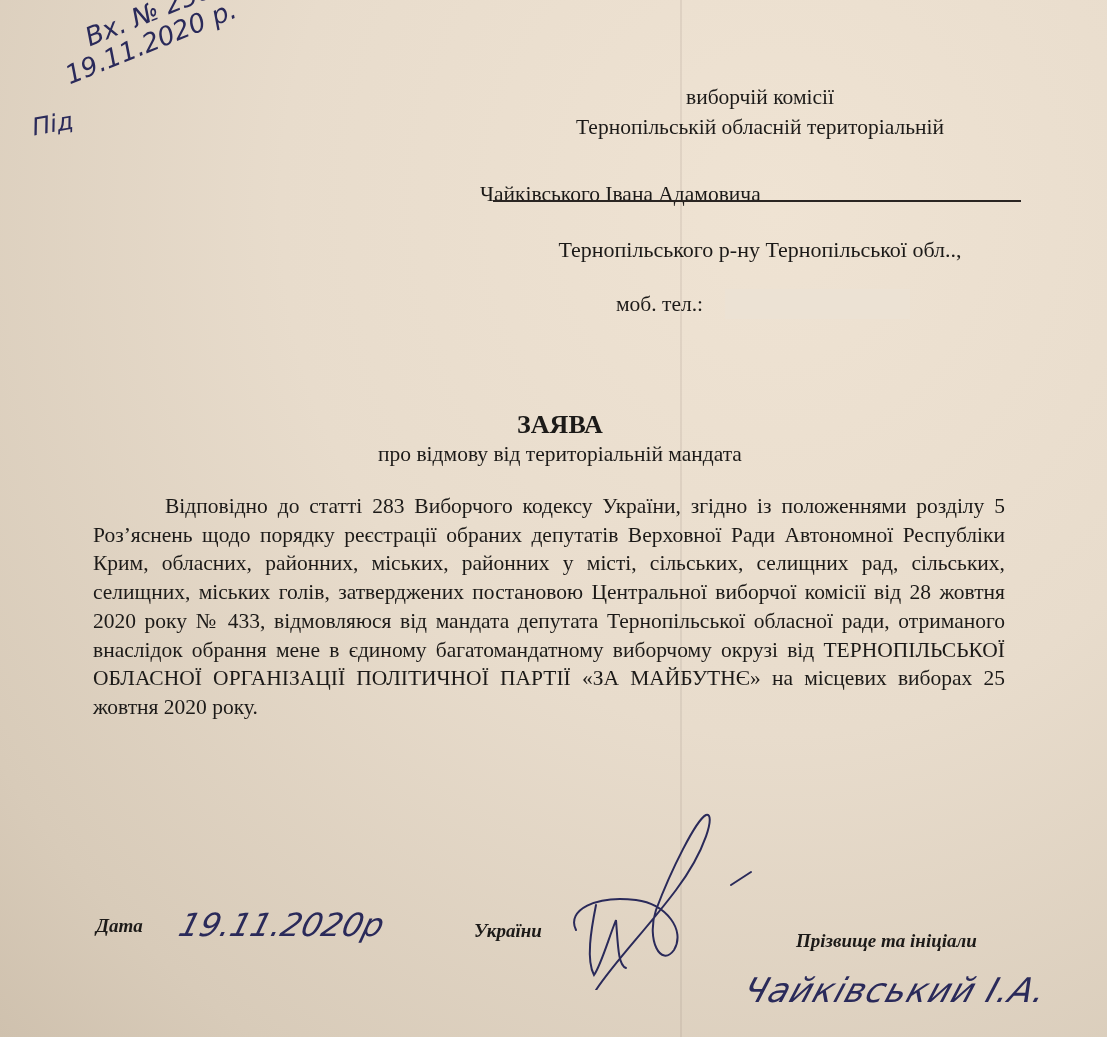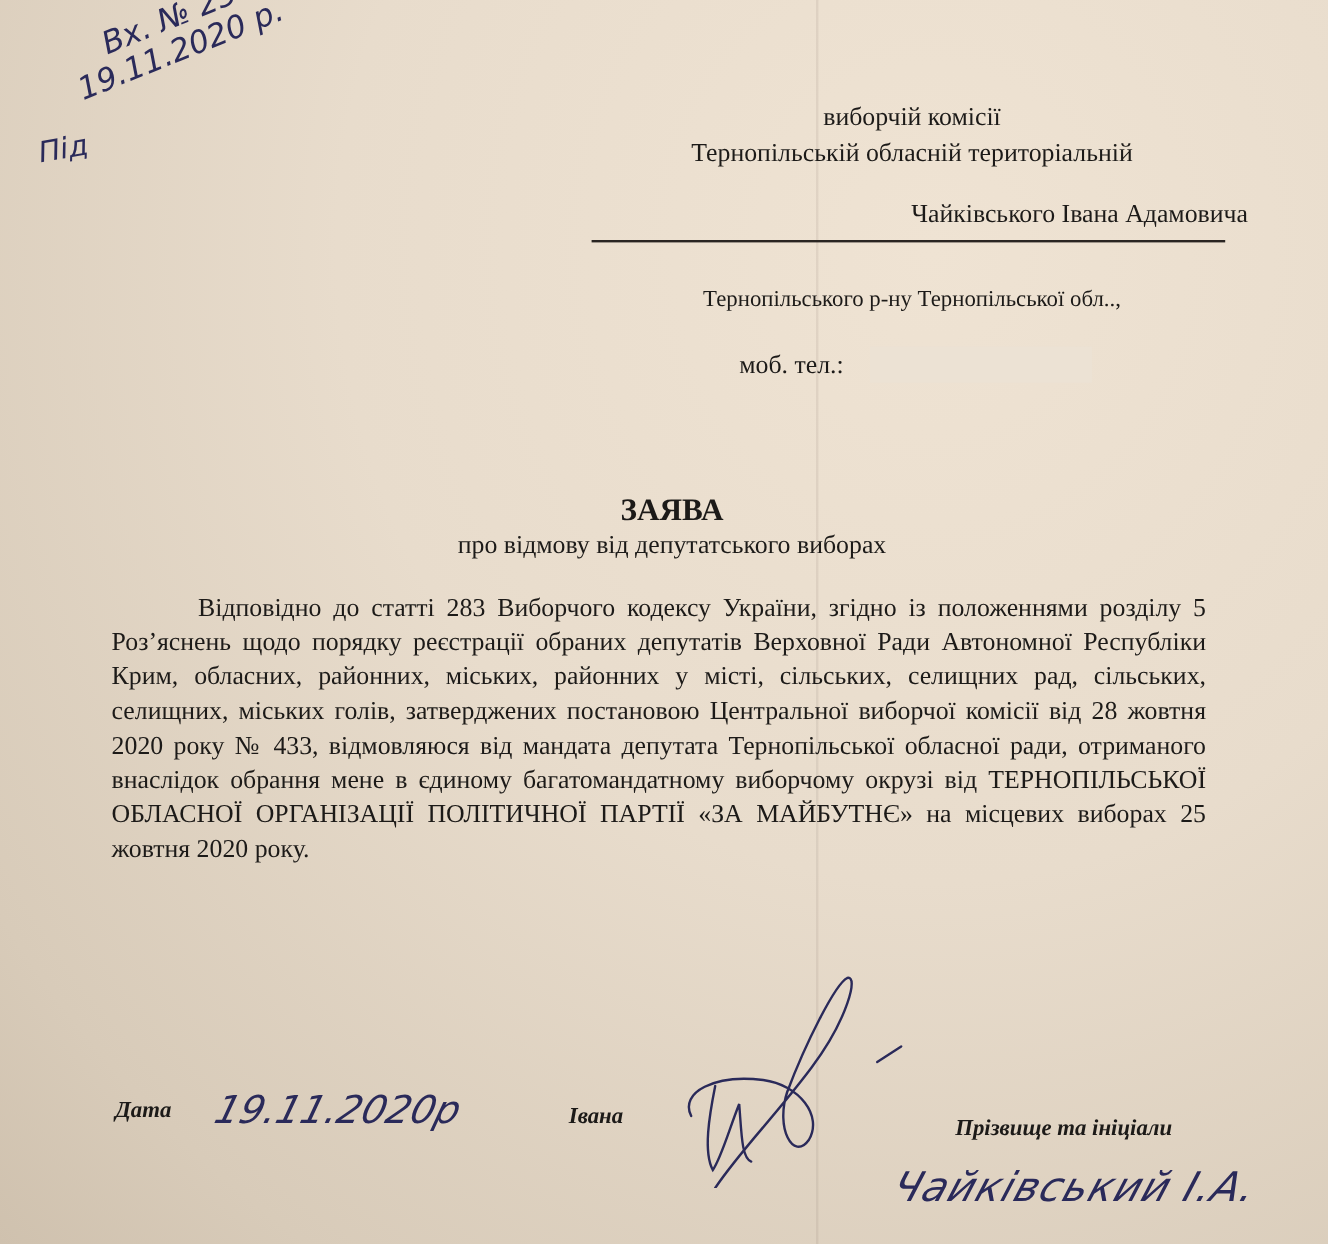--- a/index.html
+++ b/index.html
@@ -12,23 +12,23 @@
   .abs { position: absolute; }
   .hand {
     font-family: "DejaVu Sans", sans-serif; font-style: italic;
     color: #2a2a5a; position: absolute; white-space: nowrap;
   }
   .stamp1 { left: 92px; top: 22px; font-size: 26px; transform: rotate(-22deg); transform-origin: left bottom; }
   .stamp2 { left: 72px; top: 60px; font-size: 26px; transform: rotate(-22deg); transform-origin: left bottom; }
   .stamp3 { left: 32px; top: 110px; font-size: 24px; transform: rotate(-10deg); }
 
   .addressee { left: 480px; top: 82px; width: 560px; text-align: center; font-size: 21.5px; line-height: 30px; }
-  .sender-name { left: 480px; top: 166px; width: 560px; text-align: right; font-size: 21.5px; }
+  .sender-name { left: 480px; top: 182px; width: 560px; text-align: left; font-size: 21.5px; }
   .sender-rule { left: 493px; top: 200px; width: 528px; height: 1.5px; background: #2a2522; }
-  .address1 { left: 480px; top: 235px; width: 560px; text-align: center; font-size: 19px; line-height: 30px; }
+  .address1 { left: 480px; top: 235px; width: 560px; text-align: center; font-size: 22px; line-height: 30px; }
   .phone-label { left: 616px; top: 292px; font-size: 21.5px; }
   .phone-mask { left: 725px; top: 289px; width: 185px; height: 30px; background: #ece2d4; }
 
   .title { left: 300px; top: 410px; width: 520px; text-align: center; font-size: 26px; font-weight: bold; }
   .subtitle { left: 300px; top: 442px; width: 520px; text-align: center; font-size: 21.5px; }
 
   .body-text {
     left: 93px; top: 492px; width: 912px; font-size: 21.5px; line-height: 28.7px;
     text-align: justify; text-indent: 72px;
   }
@@ -59,28 +59,28 @@
 <div class="abs sender-name">Чайківського Івана Адамовича</div>
 <div class="abs sender-rule"></div>
 
 <div class="abs address1">
   <div>Тернопільського р-ну Тернопільської обл..,</div>
 </div>
 <div class="abs phone-label">моб. тел.:</div>
 <div class="abs phone-mask"></div>
 
 <div class="abs title">ЗАЯВА</div>
-<div class="abs subtitle">про відмову від депутатського виборах</div>
+<div class="abs subtitle">про відмову від територіальній мандата</div>
 
 <div class="abs body-text">Відповідно до статті 283 Виборчого кодексу України, згідно із положеннями розділу 5 Роз’яснень щодо порядку реєстрації обраних депутатів Верховної Ради Автономної Республіки Крим, обласних, районних, міських, районних у місті, сільських, селищних рад, сільських, селищних, міських голів, затверджених постановою Центральної виборчої комісії від 28 жовтня 2020 року № 433, відмовляюся від мандата депутата Тернопільської обласної ради, отриманого внаслідок обрання мене в єдиному багатомандатному виборчому окрузі від ТЕРНОПІЛЬСЬКОЇ ОБЛАСНОЇ ОРГАНІЗАЦІЇ ПОЛІТИЧНОЇ ПАРТІЇ «ЗА МАЙБУТНЄ» на місцевих виборах 25 жовтня 2020 року.</div>
 
 <div class="label date-label">Дата</div>
 <div class="hand date-hand">19.11.2020р</div>
 
-<div class="label sign-label">Івана</div>
+<div class="label sign-label">України</div>
 <svg class="abs signature" width="200" height="190" viewBox="0 0 200 190">
   <g fill="none" stroke="#2a2a5a" stroke-width="2" stroke-linecap="round">
     <path d="M20 130 C 10 110, 40 95, 80 100 C 110 104, 130 130, 118 150 C 105 168, 90 140, 100 110 C 115 70, 140 20, 150 15 C 160 12, 150 50, 120 90 C 90 130, 60 160, 40 190"></path>
     <path d="M40 105 C 35 130, 30 160, 38 175 C 45 165, 52 140, 60 120 C 62 145, 62 165, 70 168"></path>
     <path d="M175 85 L 195 72"></path>
   </g>
 </svg>
 
 <div class="label name-label">Прізвище та ініціали</div>
 <div class="hand name-hand">Чайківський І.А.</div>

